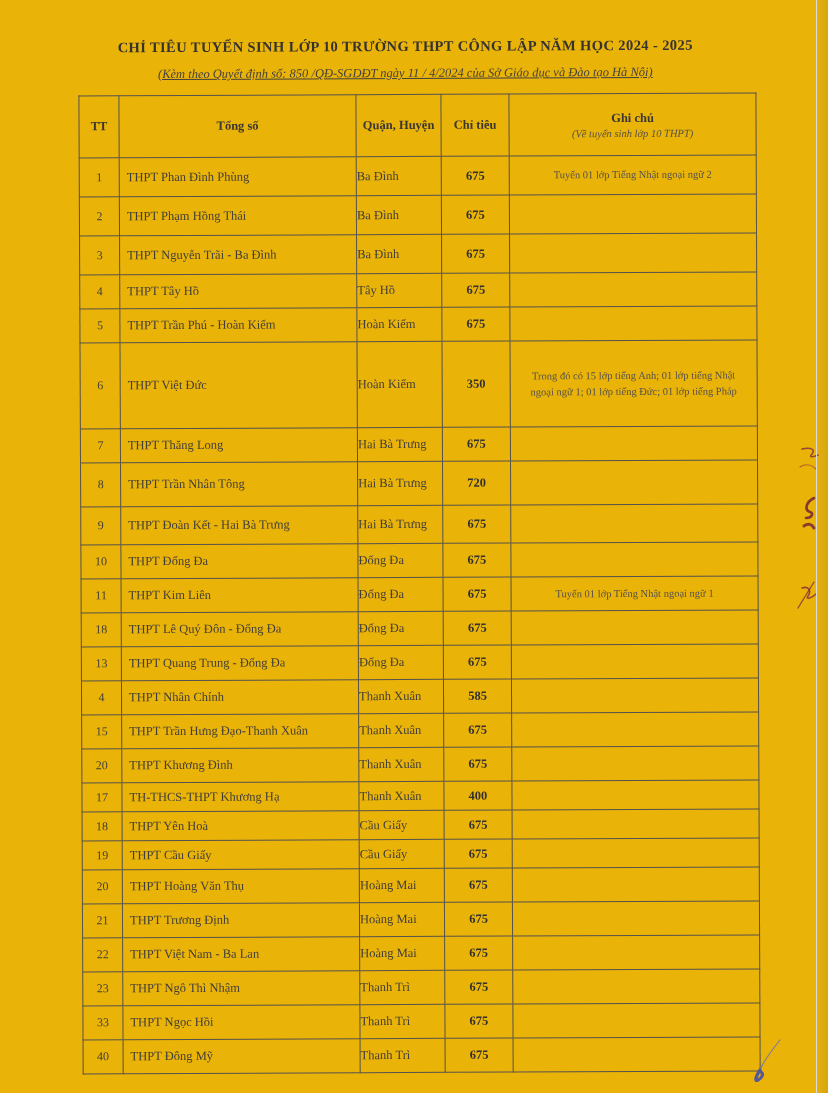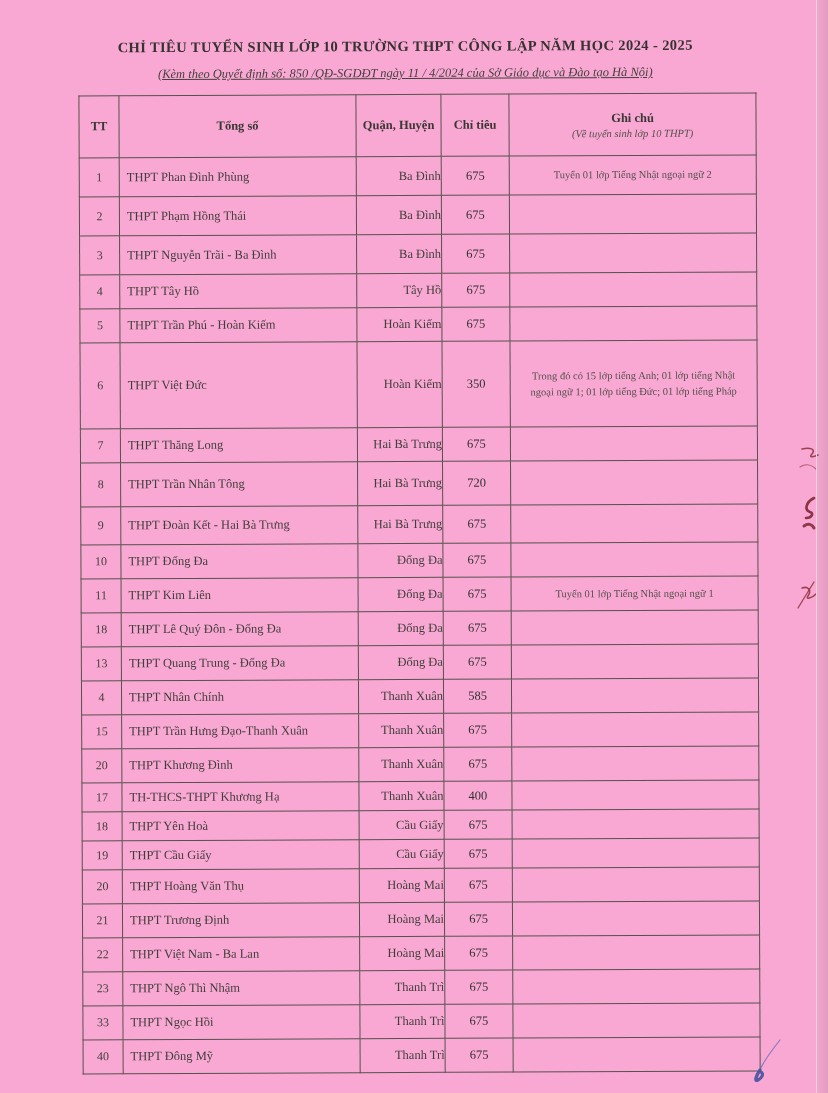--- a/index.html
+++ b/index.html
@@ -5,21 +5,21 @@
   * { margin:0; padding:0; box-sizing:border-box; }
   html,body { width:828px; height:1093px; }
   body {
     font-family:"Liberation Serif", serif;
     background:#f6f5f3;
     overflow:hidden;
   }
   .paper {
     position:relative;
     width:828px; height:1093px;
-    background:#f9a8d4;
+    background:#eab308;
     overflow:hidden;
     color:#3d3a37;
   }
   .scan-content {
     position:absolute; left:0; top:0; width:810px;
     transform:rotate(-0.25deg);
     transform-origin:50% 0;
   }
   .doc-title {
     margin-top:38px;
@@ -78,22 +78,22 @@
   tbody tr:nth-child(2) td,
   tbody tr:nth-child(3) td { height:39px; }
   tbody tr:nth-child(6) td { height:86px; }
   tbody tr:nth-child(8) td { height:44px; }
   tbody tr:nth-child(9) td { height:38px; }
   tbody tr:nth-child(17) td,
   tbody tr:nth-child(18) td,
   tbody tr:nth-child(19) td { height:29px; }
   td.col-tt { text-align:center; font-size:12px; }
   td.col-name { text-align:left; padding-left:7px; }
-  td.col-district { text-align:right; }
-  td.col-quota { text-align:center; font-weight:normal; color:#323030; }
+  td.col-district { text-align:left; }
+  td.col-quota { text-align:center; font-weight:bold; color:#323030; }
   td.col-note {
     text-align:center;
     font-size:10.5px;
     color:#55504b;
     padding:2px 12px;
     line-height:1.5;
   }
   .scan-edge {
     position:absolute; top:0; right:0;
     width:12px; height:1093px;

